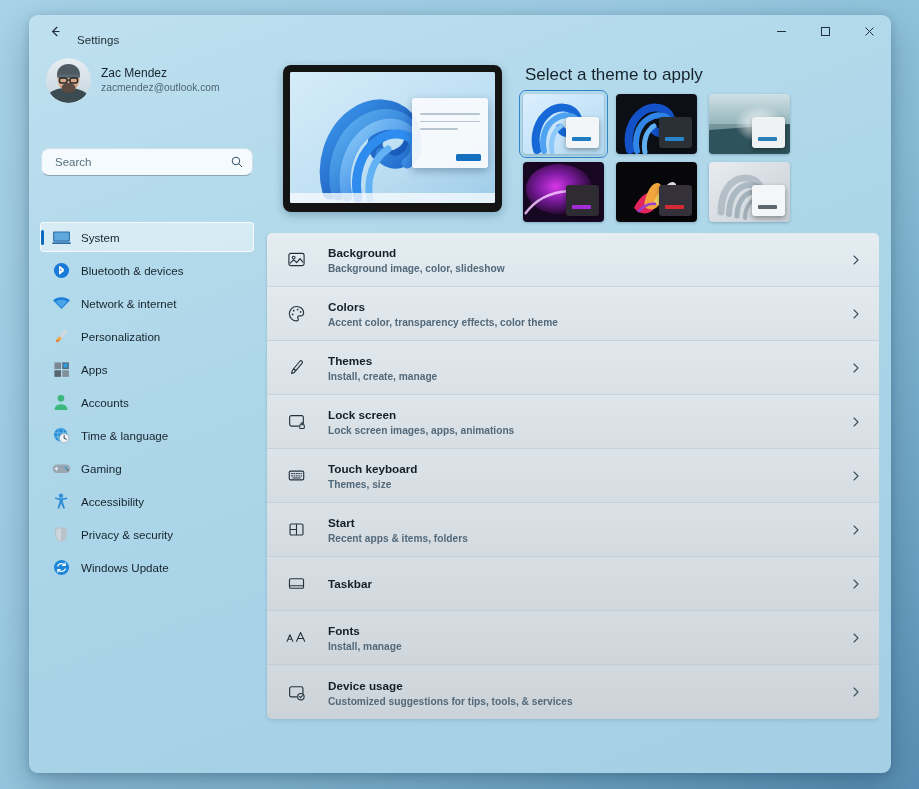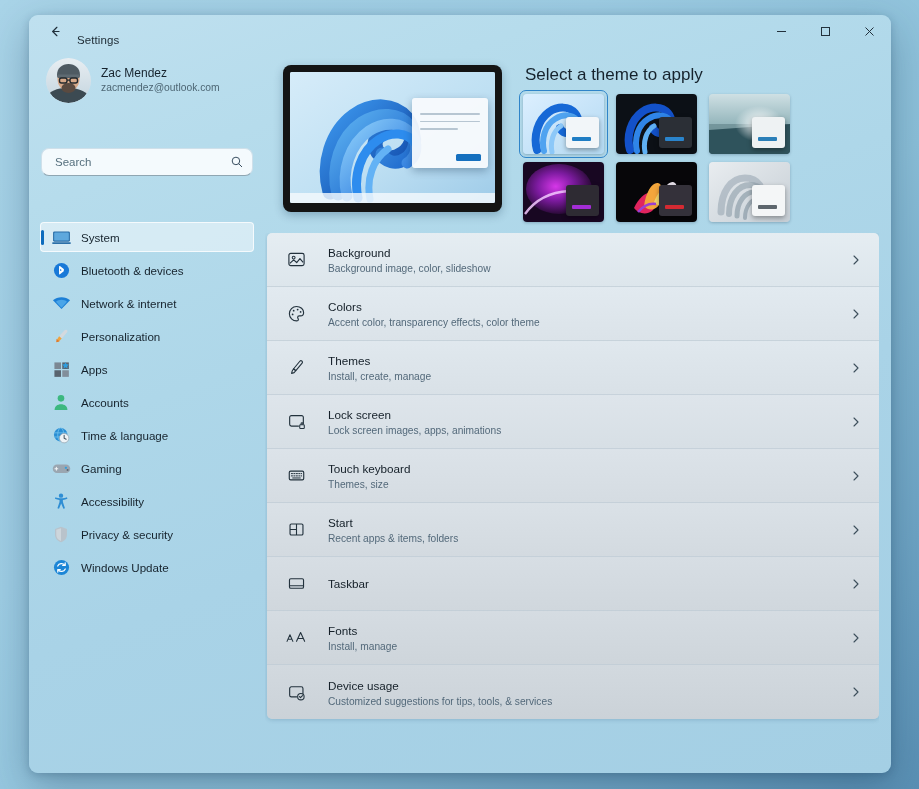--- a/index.html
+++ b/index.html
@@ -170,20 +170,21 @@
     box-shadow: 0 2px 5px rgba(0,0,0,.35);
   }
   .tw .tb { position:absolute; left:6px; bottom:7px; width:19px; height:4px; border-radius:1px; }
   
   .list-wrap {
     flex: 1; min-height: 0;
     margin: 11px 0 11px 0;
     padding-left: 2px;
     display: flex; flex-direction: column;
     overflow: hidden;
+    font-weight: bold;
   }
   .list {
     border-radius: 5px; overflow: hidden;
     box-shadow: 0 1px 4px rgba(20,60,95,.18);
   }
   .row {
     height: 54px; display: flex; align-items: center;
     padding: 0 15px 0 17px; box-sizing: border-box;
     cursor: pointer; position: relative;
     border-bottom: 1px solid rgba(255,255,255,.55);

